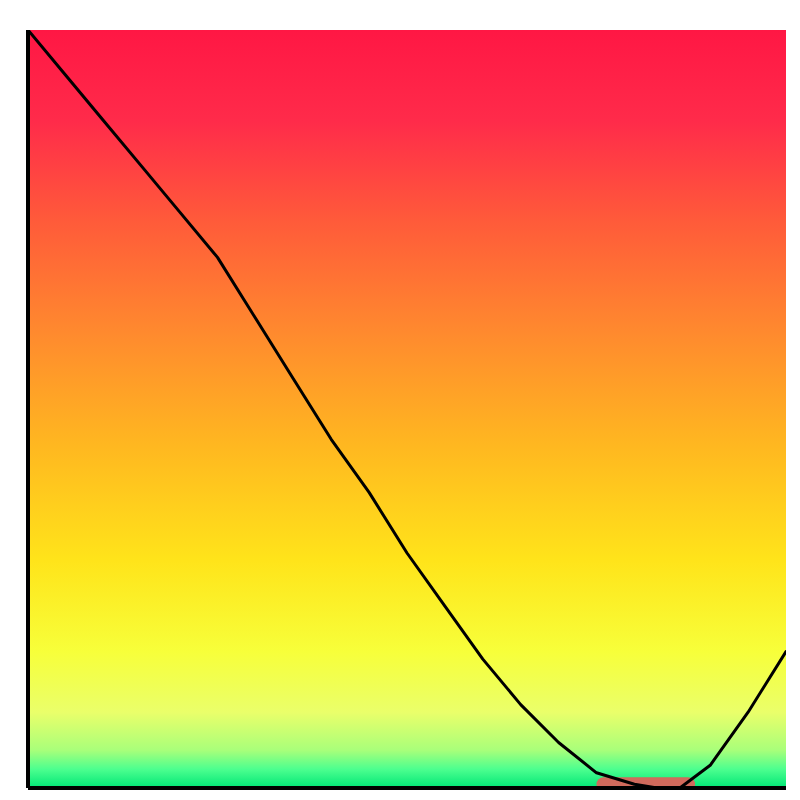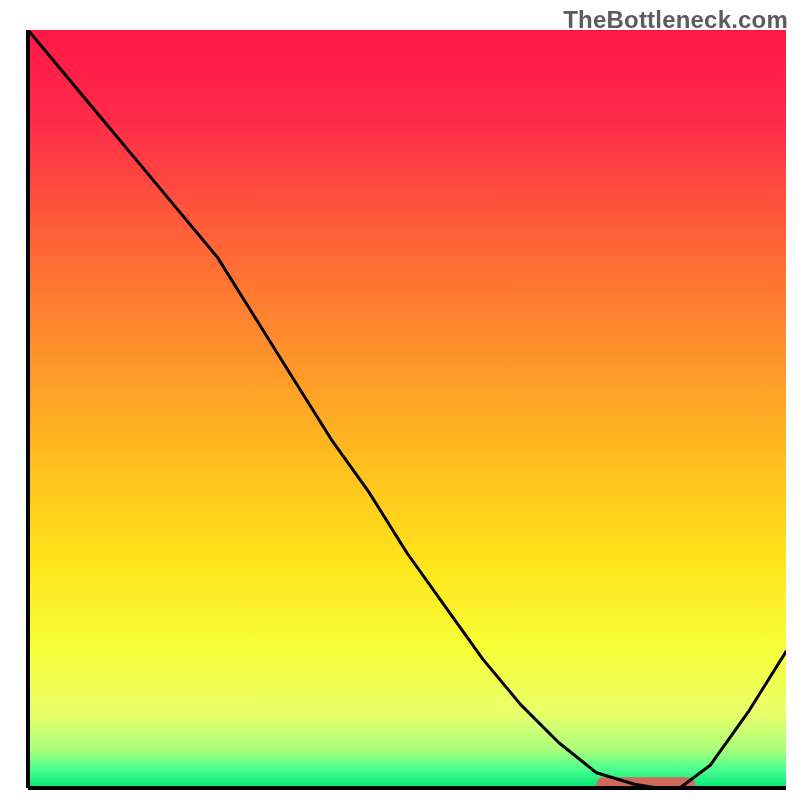--- a/index.html
+++ b/index.html
@@ -28,21 +28,20 @@
   svg {
     position: absolute;
     top: 0;
     left: 0;
   }
 </style>
 </head>
 <body>
 
 <div class="stage">
-  <div class="watermark">TheBottleneck.com</div>
 
   <svg id="chart-svg" width="800" height="800" viewBox="0 0 800 800">
     <defs>
       <linearGradient id="bg-grad" x1="0" y1="0" x2="0" y2="1">
           <stop offset="0.00%" stop-color="#ff1744"></stop>
           <stop offset="12.00%" stop-color="#ff2b4a"></stop>
           <stop offset="25.00%" stop-color="#ff5a3a"></stop>
           <stop offset="40.00%" stop-color="#ff8a2e"></stop>
           <stop offset="55.00%" stop-color="#ffb820"></stop>
           <stop offset="70.00%" stop-color="#ffe41a"></stop>

